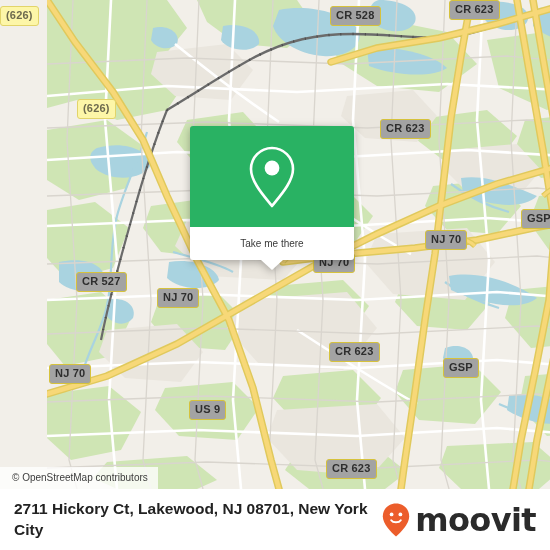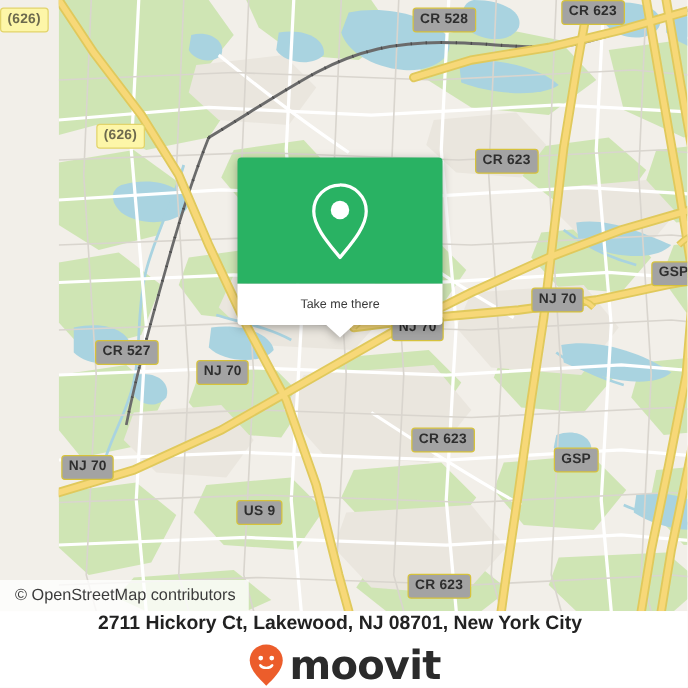--- a/index.html
+++ b/index.html
@@ -55,21 +55,21 @@
     color: #6d6a4e;
   }
 
   
   #attribution {
     position: absolute;
     left: 0;
     bottom: 0;
     background: rgba(255,255,255,0.78);
     color: #3c3c3c;
-    font-size: 13px;
+    font-size: 10px;
     padding: 5px 10px 6px 12px;
     line-height: 1.1;
     white-space: nowrap;
     font-family: "Liberation Sans", sans-serif;
   }
 
   
   #popup {
     position: absolute;
     left: 190px;
@@ -115,21 +115,20 @@
     position: absolute;
     left: 0;
     top: 489px;
     width: 550px;
     height: 61px;
     background: #ffffff;
     display: flex;
     align-items: center;
     box-sizing: border-box;
     padding: 0 14px 0 14px;
-    flex-direction: column;
   }
   #footer-address {
     flex: 1 1 auto;
     color: #222222;
     font-size: 15.5px;
     font-weight: bold;
     line-height: 1.35;
     padding-right: 6px;
     font-family: "Liberation Sans", sans-serif;
   }

